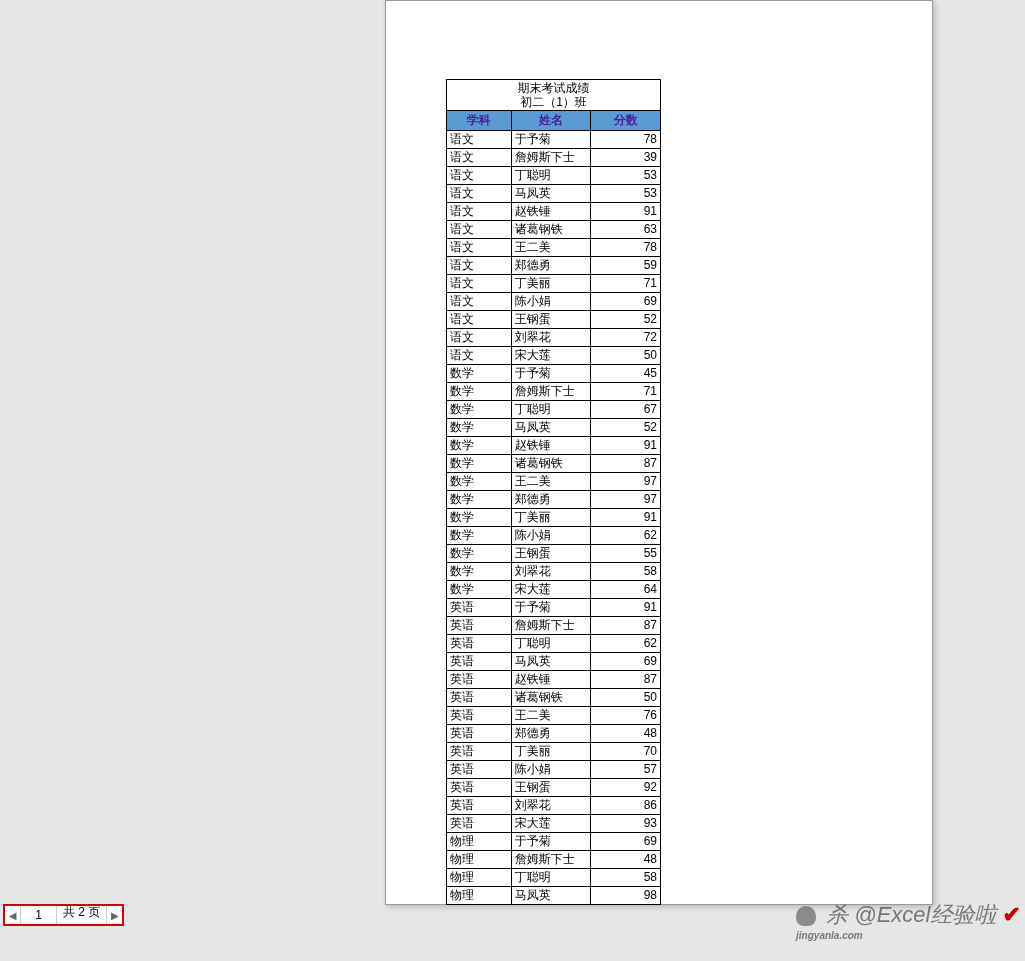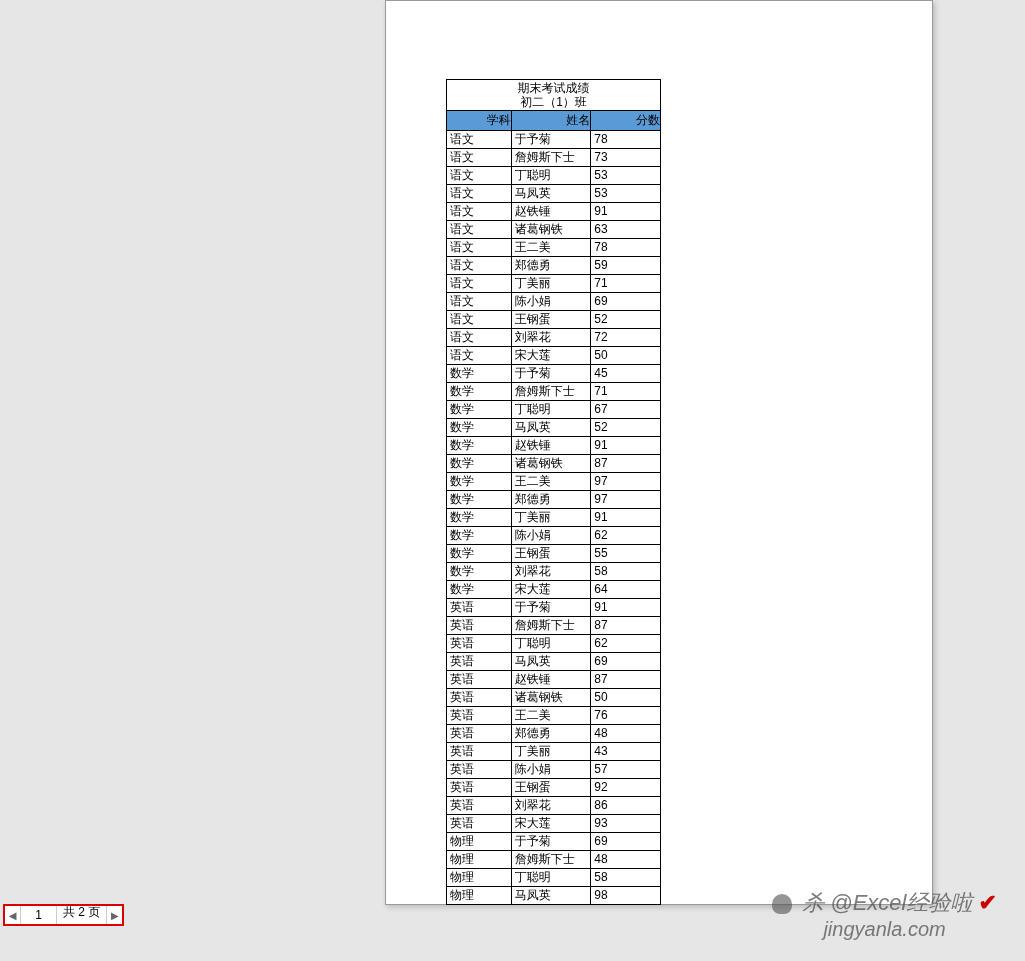--- a/index.html
+++ b/index.html
@@ -31,37 +31,37 @@
     }
     .title-row td {
       border: 1px solid #000;
       text-align: center;
       font-size: 12px;
       padding: 1px 0;
       line-height: 14px;
     }
     .header-row td {
       background: #5b9bd5;
-      color: #000000;
-      font-weight: normal;
-      text-align: right;
+      color: #4c1d95;
+      font-weight: bold;
+      text-align: center;
       border: 1px solid #000;
       font-size: 12px;
       padding: 1px 0;
     }
     .data-row td {
       border: 1px solid #000;
       font-size: 12px;
       padding: 0 3px;
       height: 17px;
       line-height: 17px;
     }
     .col-subject { width: 65px; text-align: left; }
     .col-name { width: 80px; text-align: left; margin-left: 29px; }
-    .col-score { width: 70px; text-align: left; }
+    .col-score { width: 70px; text-align: right; }
     
     .pager {
       position: absolute;
       left: 3px;
       bottom: 35px;
       border: 2px solid #d00;
       display: flex;
       align-items: center;
       background: #fff;
       height: 22px;
@@ -92,34 +92,35 @@
     }
     .pager-text {
       padding: 0 6px;
       font-size: 12px;
       height: 24px;
       line-height: 18px;
     }
     
     .watermark {
       position: absolute;
-      right: 28px;
+      right: 4px;
       bottom: 20px;
-      text-align: center;
+      text-align: left;
       color: rgba(80,80,80,0.75);
       font-style: italic;
       margin-top: 28px;
     }
     .watermark .line1 {
       font-size: 22px;
       font-weight: 500;
     }
     .watermark .line2 {
-      font-size: 20px;
+      font-size: 10px;
       font-style: italic;
+      font-weight: bold;
     }
     .watermark .head {
       display: inline-block;
       width: 20px;
       height: 20px;
       background: rgba(80,80,80,0.6);
       border-radius: 50% 50% 40% 40%;
       vertical-align: middle;
       margin-right: 4px;
     }
@@ -150,21 +151,21 @@
       </tbody>
         <tbody id="data-body">
           <tr class="data-row">
             <td class="col-subject">语文</td>
             <td class="col-name">于予菊</td>
             <td class="col-score">78</td>
           </tr>
           <tr class="data-row">
             <td class="col-subject">语文</td>
             <td class="col-name">詹姆斯下士</td>
-            <td class="col-score">73</td>
+            <td class="col-score">39</td>
           </tr>
           <tr class="data-row">
             <td class="col-subject">语文</td>
             <td class="col-name">丁聪明</td>
             <td class="col-score">53</td>
           </tr>
           <tr class="data-row">
             <td class="col-subject">语文</td>
             <td class="col-name">马凤英</td>
             <td class="col-score">53</td>
@@ -315,21 +316,21 @@
             <td class="col-score">76</td>
           </tr>
           <tr class="data-row">
             <td class="col-subject">英语</td>
             <td class="col-name">郑德勇</td>
             <td class="col-score">48</td>
           </tr>
           <tr class="data-row">
             <td class="col-subject">英语</td>
             <td class="col-name">丁美丽</td>
-            <td class="col-score">43</td>
+            <td class="col-score">70</td>
           </tr>
           <tr class="data-row">
             <td class="col-subject">英语</td>
             <td class="col-name">陈小娟</td>
             <td class="col-score">57</td>
           </tr>
           <tr class="data-row">
             <td class="col-subject">英语</td>
             <td class="col-name">王钢蛋</td>
             <td class="col-score">92</td>

